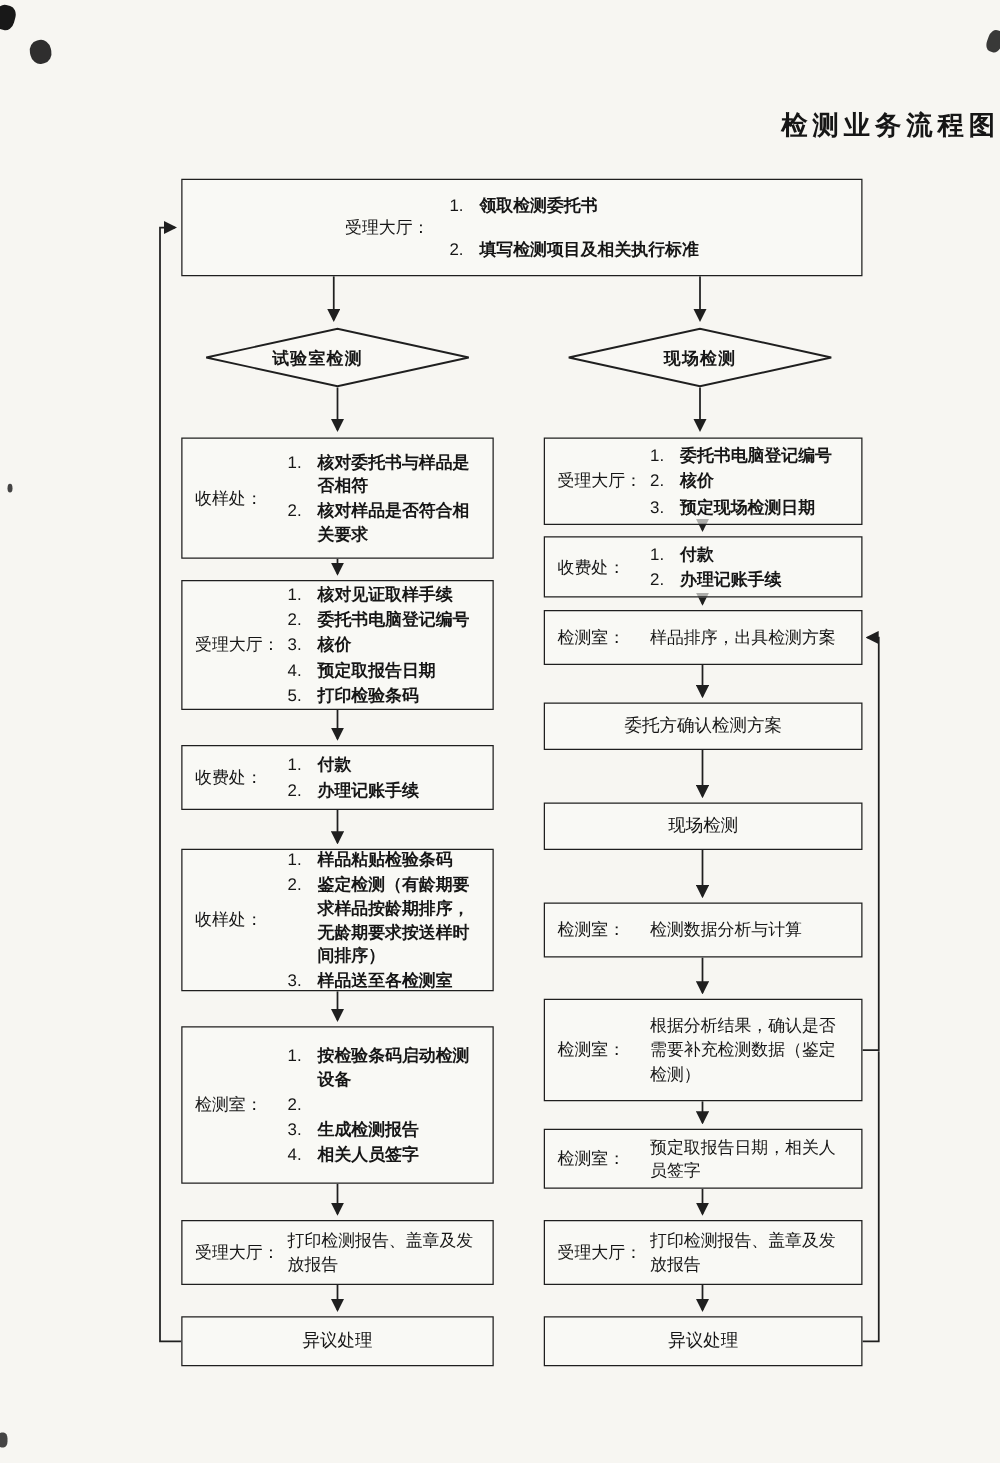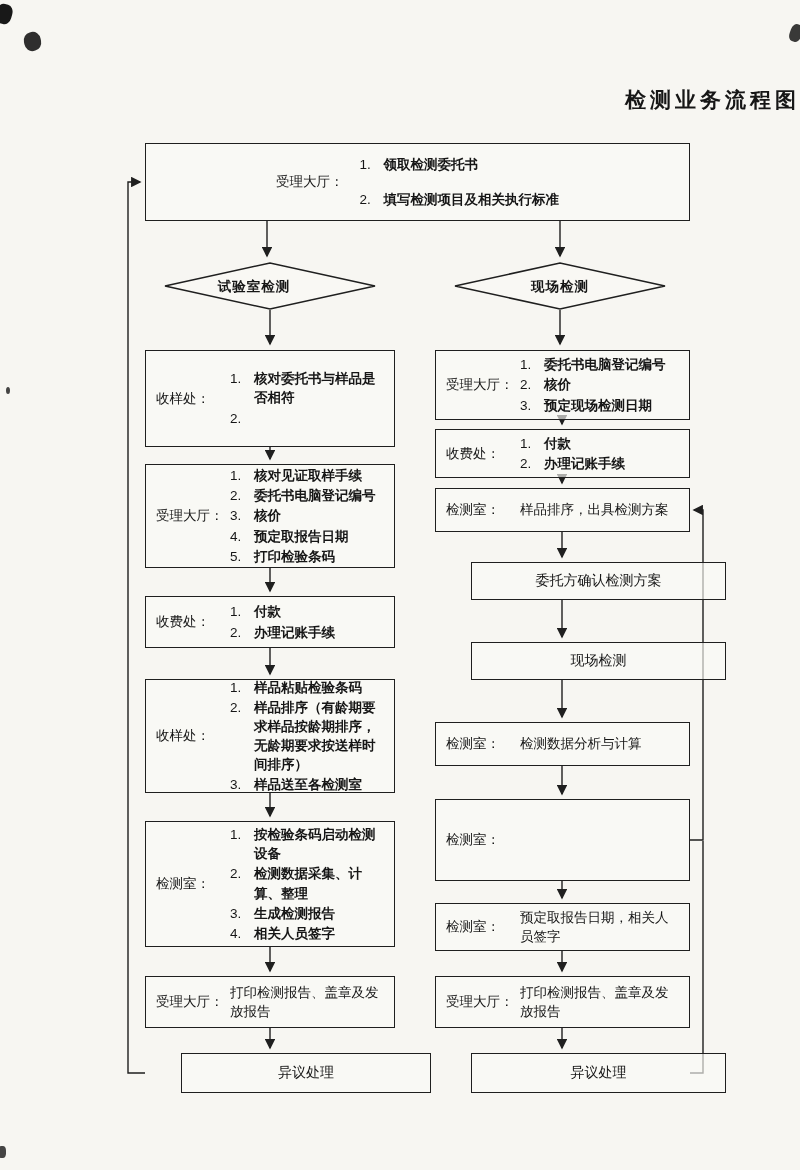--- a/index.html
+++ b/index.html
@@ -22,21 +22,21 @@
     background:rgba(251,250,246,0.65);
     display:flex; padding:7px 10px;
     font-size:13.5px; line-height:1.42;
   }
   .fbox .lbl { font-weight:normal; width:74px; flex:0 0 auto; align-self:center; }
   .fbox .list { flex:1; display:flex; flex-direction:column; justify-content:center; row-gap:1px; }
   .li { display:flex; }
   .li .n { width:24px; flex:0 0 auto; }
   .li .t { flex:1;font-weight:bold; }
   .fbox .txt { flex:1; align-self:center; }
-  .fbox.center { align-items:center; justify-content:center; text-align:center; font-size:14px;margin-left:36px; }
+  .fbox.center { align-items:center; justify-content:center; text-align:center; font-size:14px; }
   .topbox { justify-content:center; }
   .topbox .lbl { width:auto; margin-right:16px; }
   .topbox .list { flex:0 0 auto; max-width:330px; row-gap:15px; }
   .dtext {
     position:absolute; z-index:2; text-align:center;
     font-size:13.5px; font-weight:bold; letter-spacing:1px;
   }
   .artifact { position:absolute; z-index:3; background:#181818; }
   .a1 { left:-4px; top:4px;  width:16px; height:20px; border-radius:40%; transform:rotate(15deg); }
   .a2 { left:24px; top:32px; width:17px; height:19px; border-radius:45%; transform:rotate(-12deg); opacity:.9; }
@@ -114,20 +114,21 @@
 
 <div class="fbox" style="left:145px;top:350px;width:250px;height:97px">
   <div class="lbl">收样处：</div>
   <div class="list">
     <div class="li">
         <span class="n">1.</span>
         <span class="t">核对委托书与样品是否相符</span>
       </div>
     <div class="li">
         <span class="n">2.</span>
+        <span class="t">核对样品是否符合相关要求</span>
       </div>
   </div>
 </div>
 
 <div class="fbox" style="left:145px;top:464px;width:250px;height:104px">
   <div class="lbl">受理大厅：</div>
   <div class="list">
     <div class="li">
         <span class="n">1.</span>
         <span class="t">核对见证取样手续</span>
@@ -167,39 +168,38 @@
 
 <div class="fbox" style="left:145px;top:679px;width:250px;height:114px">
   <div class="lbl">收样处：</div>
   <div class="list">
     <div class="li">
         <span class="n">1.</span>
         <span class="t">样品粘贴检验条码</span>
       </div>
     <div class="li">
         <span class="n">2.</span>
-        <span class="t">样品排序（有龄期要求样品按龄期排序，无龄期要求按送样时间排序）</span>
+        <span class="t">鉴定检测（有龄期要求样品按龄期排序，无龄期要求按送样时间排序）</span>
       </div>
     <div class="li">
         <span class="n">3.</span>
         <span class="t">样品送至各检测室</span>
       </div>
   </div>
 </div>
 
 <div class="fbox" style="left:145px;top:821px;width:250px;height:126px">
   <div class="lbl">检测室：</div>
   <div class="list">
     <div class="li">
         <span class="n">1.</span>
         <span class="t">按检验条码启动检测设备</span>
       </div>
     <div class="li">
         <span class="n">2.</span>
-        <span class="t">检测数据采集、计算、整理</span>
       </div>
     <div class="li">
         <span class="n">3.</span>
         <span class="t">生成检测报告</span>
       </div>
     <div class="li">
         <span class="n">4.</span>
         <span class="t">相关人员签字</span>
       </div>
   </div>
@@ -259,20 +259,21 @@
   <div class="txt">现场检测</div>
 </div>
 
 <div class="fbox" style="left:435px;top:722px;width:255px;height:44px">
   <div class="lbl">检测室：</div>
   <div class="txt">检测数据分析与计算</div>
 </div>
 
 <div class="fbox" style="left:435px;top:799px;width:255px;height:82px">
   <div class="lbl">检测室：</div>
+  <div class="txt">根据分析结果，确认是否需要补充检测数据（鉴定检测）</div>
 </div>
 
 <div class="fbox" style="left:435px;top:903px;width:255px;height:48px">
   <div class="lbl">检测室：</div>
   <div class="txt">预定取报告日期，相关人员签字</div>
 </div>
 
 <div class="fbox" style="left:435px;top:976px;width:255px;height:52px">
   <div class="lbl">受理大厅：</div>
   <div class="txt">打印检测报告、盖章及发放报告</div>

